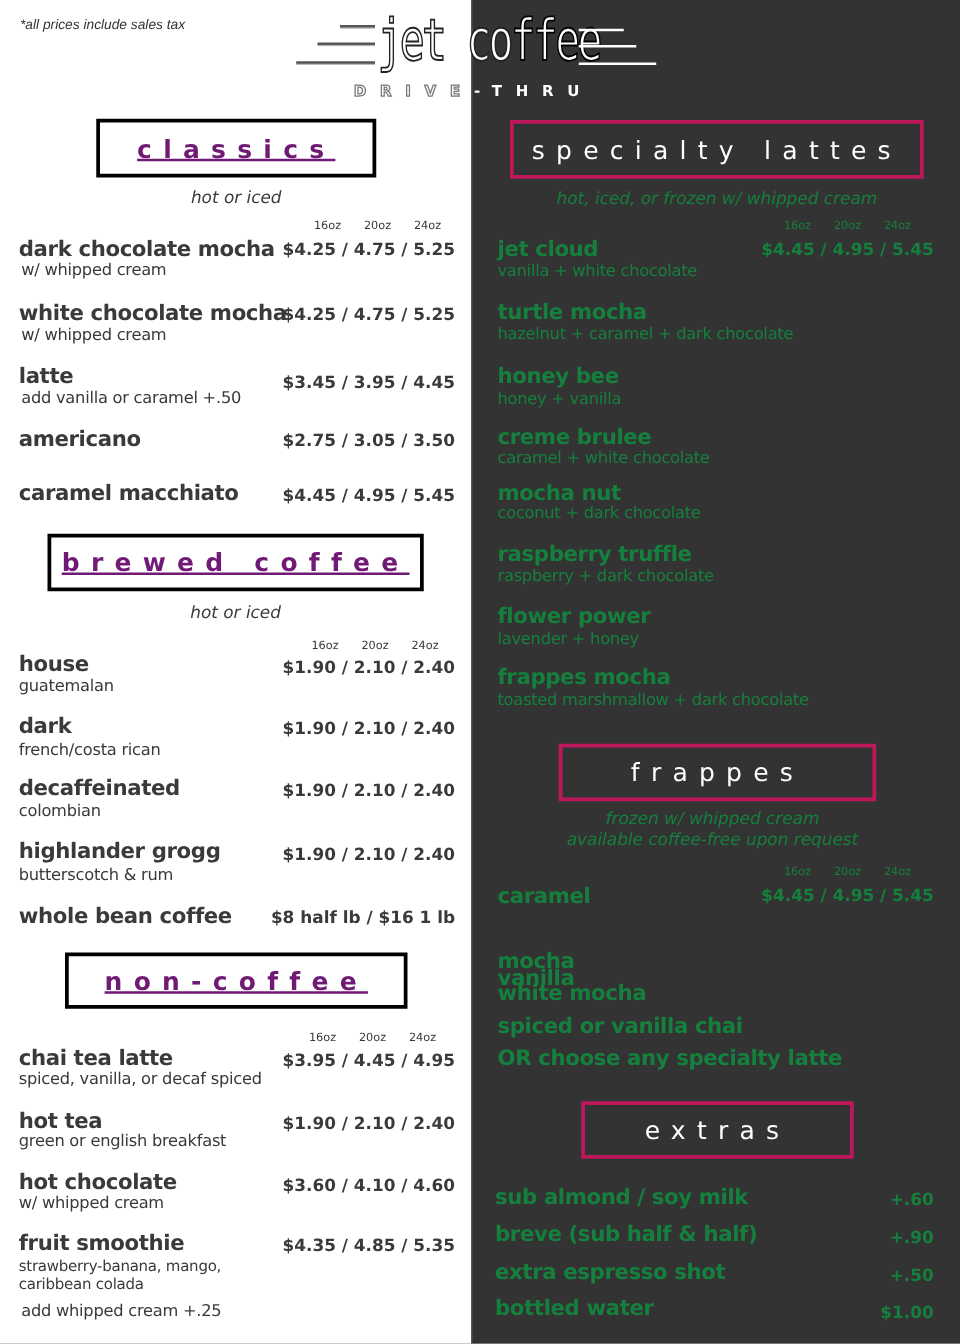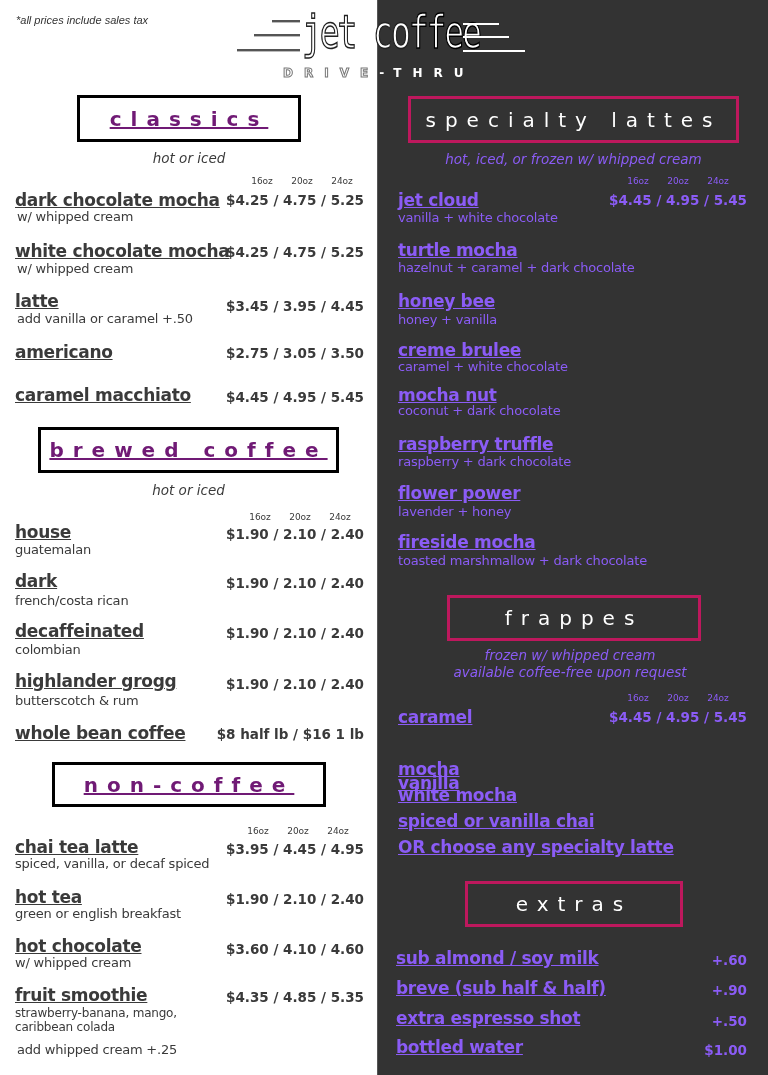--- a/index.html
+++ b/index.html
@@ -50,32 +50,32 @@
     .sub {
       position: absolute; font-style: italic; font-size: 13.5px; text-align: center;
       font-family: "DejaVu Sans", sans-serif; line-height: 17px;
     }
     .sizes {
       position: absolute; font-size: 9px; display: flex; gap: 0;
     }
     .sizes span { display: inline-block; width: 40px; text-align: center; }
     .item-name {
       position: absolute; font-weight: bold; font-size: 17px; white-space: nowrap;
-      font-family: "DejaVu Sans", sans-serif; letter-spacing: -0.3px; text-decoration: underline;
+      font-family: "DejaVu Sans", sans-serif; letter-spacing: -0.3px;
     }
     .item-desc {
       position: absolute; font-size: 13px; white-space: nowrap;
       font-family: "DejaVu Sans", sans-serif; letter-spacing: -0.2px; line-height: 15px;
     }
     .price {
       position: absolute; font-weight: bold; font-size: 13.5px; text-align: right;
       white-space: nowrap; font-family: "DejaVu Sans", sans-serif;
     }
     .light-col { color: #3a3a3a; }
-    .dark-col { color: #8b5cf6; }
+    .dark-col { color: #15803d; }
   </style>
 </head>
 <body>
 
 <div class="dark-panel"></div>
 
 <div class="abs tax-note">*all prices include sales tax</div>
 
 <div>
   <div class="logo-line l" style="left:272px; top:20px; width:28px;"></div>
@@ -226,21 +226,21 @@
 </div>
 <div>
   <div class="item-name dark-col" style="left:398px; top:434px;">raspberry truffle</div>
   <div class="item-desc dark-col" style="left:398px; top:454px;">raspberry + dark chocolate</div>
 </div>
 <div>
   <div class="item-name dark-col" style="left:398px; top:483px;">flower power</div>
   <div class="item-desc dark-col" style="left:398px; top:504px;">lavender + honey</div>
 </div>
 <div>
-  <div class="item-name dark-col" style="left:398px; top:532px;">fireside mocha</div>
+  <div class="item-name dark-col" style="left:398px; top:532px;">frappes mocha</div>
   <div class="item-desc dark-col" style="left:398px; top:553px;">toasted marshmallow + dark chocolate</div>
 </div>
 
 <div class="sec-box dark" style="left:447px; top:595px; width:254px; height:46px;">
   <span>frappes</span>
 </div>
 <div class="sub dark-col" style="left:420px; top:647px; width:300px;">frozen w/ whipped cream</div>
 <div class="sub dark-col" style="left:420px; top:664px; width:300px;">available coffee-free upon request</div>
 <div class="sizes dark-col" style="left:618px; top:693px;">
   <span>16oz</span>

